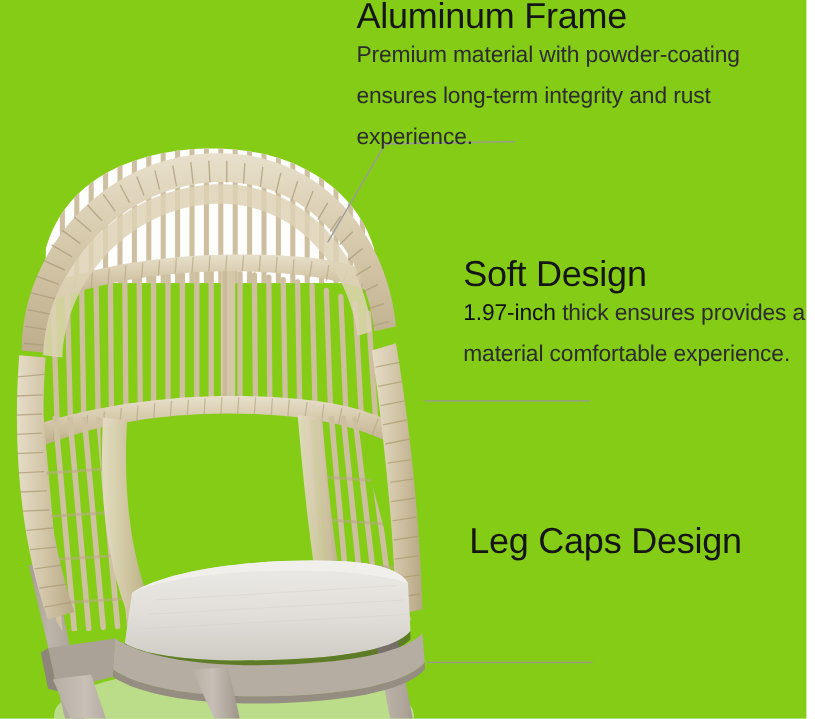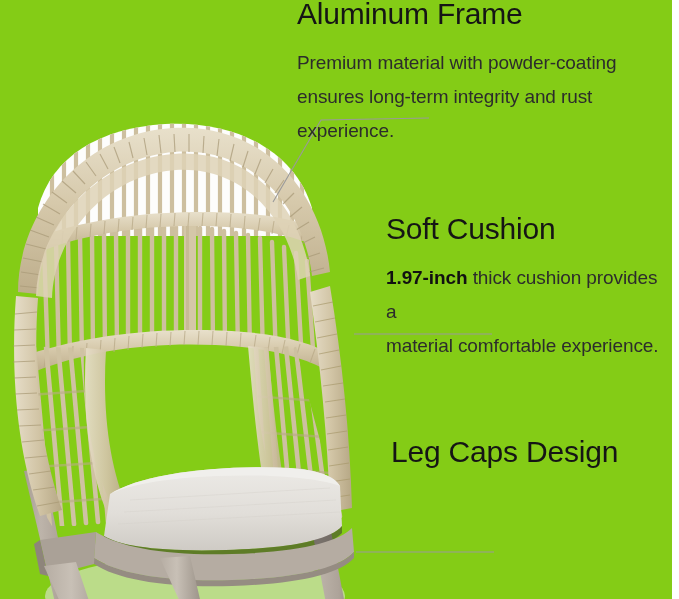--- a/index.html
+++ b/index.html
@@ -28,23 +28,22 @@
     letter-spacing: -0.2px;
     line-height: 1.08;
     white-space: nowrap;
   }
   .callout-body {
     font-size: 19px;
     font-weight: 400;
     color: #2c2c2c;
     line-height: 1.78;
     letter-spacing: -0.1px;
-    margin-top: 16px;
-  }
-  .callout-body .em { font-weight: 700; color: #111; }
+  }
+  .callout-body .em { font-weight: 400; color: #111; }
 
   #callout-frame { left: 297px; top: -2px; }
   #callout-cushion { left: 386px; top: 213px; }
   #callout-legs { left: 391px; top: 436px; }
 
   
   .leader { position: absolute; }
   #leader-frame { left: 265px; top: 110px; width: 165px; height: 100px; }
   #leader-cushion { left: 352px; top: 326px; width: 142px; height: 14px; }
   #leader-legs { left: 354px; top: 544px; width: 142px; height: 14px; }
@@ -415,23 +414,23 @@
 
   <div class="callout" id="callout-frame">
     <div class="callout-title">Aluminum Frame</div>
     <div class="callout-body">
       <div>Premium material with powder-coating</div>
       <div>ensures long-term integrity and rust experience.</div>
     </div>
   </div>
 
   <div class="callout" id="callout-cushion">
-    <div class="callout-title">Soft Cushion</div>
+    <div class="callout-title">Soft Design</div>
     <div class="callout-body">
-      <div><span class="em">1.97-inch</span><span> thick cushion provides a</span></div>
+      <div><span class="em">1.97-inch</span><span> thick ensures provides a</span></div>
       <div>material comfortable experience.</div>
     </div>
   </div>
 
   <div class="callout" id="callout-legs">
     <div class="callout-title">Leg Caps Design</div>
   </div>
 
 </div>
 

